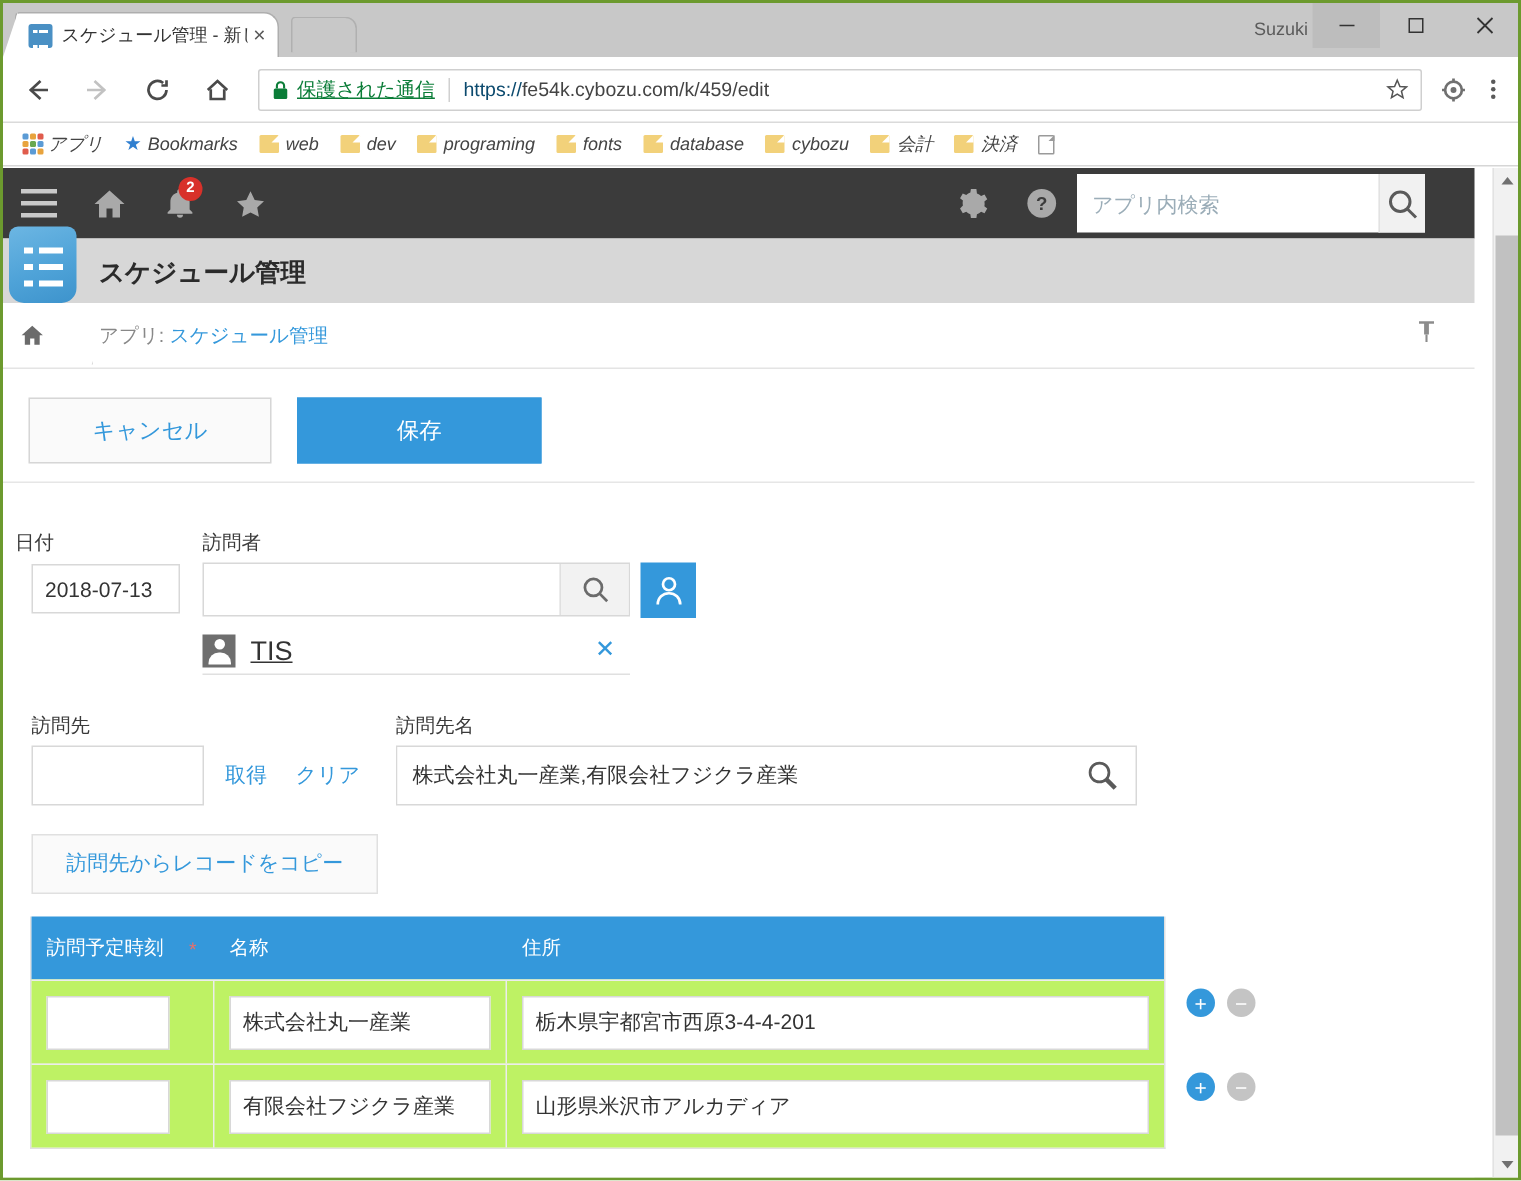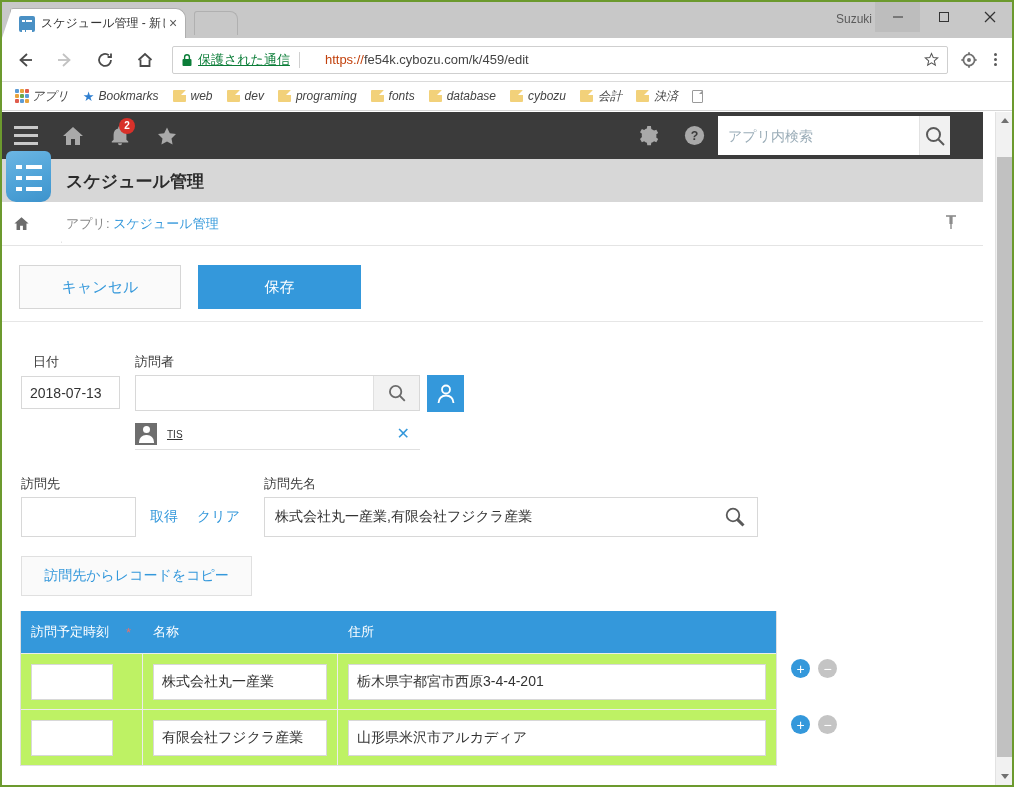--- a/index.html
+++ b/index.html
@@ -100,21 +100,21 @@
     border: 1px solid #cfcfcf; border-radius: 2px;
     display: flex; align-items: center; padding: 0 8px;
     background: #fff;
   }
   #lock-icon { color: #0b7d38; margin-right: 5px; display:flex; }
   #secure-text { font-size: 13px; color: #0b7d38; white-space: nowrap; text-decoration: underline; }
   #omnibox-sep {
     width: 1px; height: 16px; background: #d0d0d0; margin: 0 9px;
   }
   #url-text { font-size: 13px; color: #444; white-space: nowrap; }
-  #url-text .dim { color: #c2410c; margin-left: 16px; }
+  #url-text .dim { color: #0c4a6e; }
   #star-icon { margin-left: auto; color: #5a5a5a; display:flex; cursor:pointer; }
   #ext-icon {
     width: 26px; height: 26px; display: flex; align-items: center;
     justify-content: center; color: #707070; cursor: pointer;
   }
   #menu-dots {
     width: 26px; height: 30px; margin-right: 4px;
     display: flex; flex-direction: column; align-items: center;
     justify-content: center; gap: 2px; cursor: pointer;
   }
@@ -275,21 +275,21 @@
     position: absolute; left: 0; top: 211px; width: 981px; bottom: 0;
     background: #fff;
   }
   .fld-label { font-size: 13px; color: #3a3a3a; }
   .txtinput {
     border: 1px solid #d8d8d8; background: #fff; height: 33px;
     font-size: 14px; color: #333; padding: 0 8px; outline: none;
     font-family: "Liberation Sans", sans-serif;
   }
 
-  #lbl-date  { position: absolute; left: 31px; top: 30px; }
+  #lbl-date  { position: absolute; left: 8px; top: 30px; }
   #inp-date  { position: absolute; left: 19px; top: 53px; width: 99px; }
   #lbl-user  { position: absolute; left: 133px; top: 30px; }
   #user-search-box {
     position: absolute; left: 133px; top: 52px; width: 285px; height: 36px;
     border: 1px solid #d8d8d8; background: #fff; display: flex; align-items: center;
   }
   #user-search-input {
     flex: 1 1 auto; height: 34px; border: none; outline: none; padding: 0 8px;
     font-size: 14px; font-family: "Liberation Sans", sans-serif;
   }
@@ -311,21 +311,21 @@
     position: relative; flex: 0 0 22px;
   }
   #chip-avatar::before {
     content: ""; position: absolute; left: 8px; top: 3px;
     width: 7px; height: 7px; border-radius: 50%; background: #fff;
   }
   #chip-avatar::after {
     content: ""; position: absolute; left: 4px; top: 12px;
     width: 15px; height: 8px; border-radius: 7px 7px 0 0; background: #fff;
   }
-  #chip-name { font-size: 10px; color: #333; text-decoration: underline; }
+  #chip-name { font-size: 18px; color: #333; text-decoration: underline; }
   #chip-remove {
     margin-left: auto; margin-right: 10px; color: #3498db;
     font-size: 16px; cursor: pointer; line-height: 1;
   }
 
   #lbl-dest   { position: absolute; left: 19px; top: 152px; }
   #inp-dest   { position: absolute; left: 19px; top: 174px; width: 115px; height: 40px; }
   #lnk-get    { position: absolute; left: 148px; top: 185px; font-size: 14px; color: #3498db; cursor: pointer; }
   #lnk-clear  { position: absolute; left: 195px; top: 185px; font-size: 14px; color: #3498db; cursor: pointer; }
   #lbl-destname { position: absolute; left: 262px; top: 152px; }

